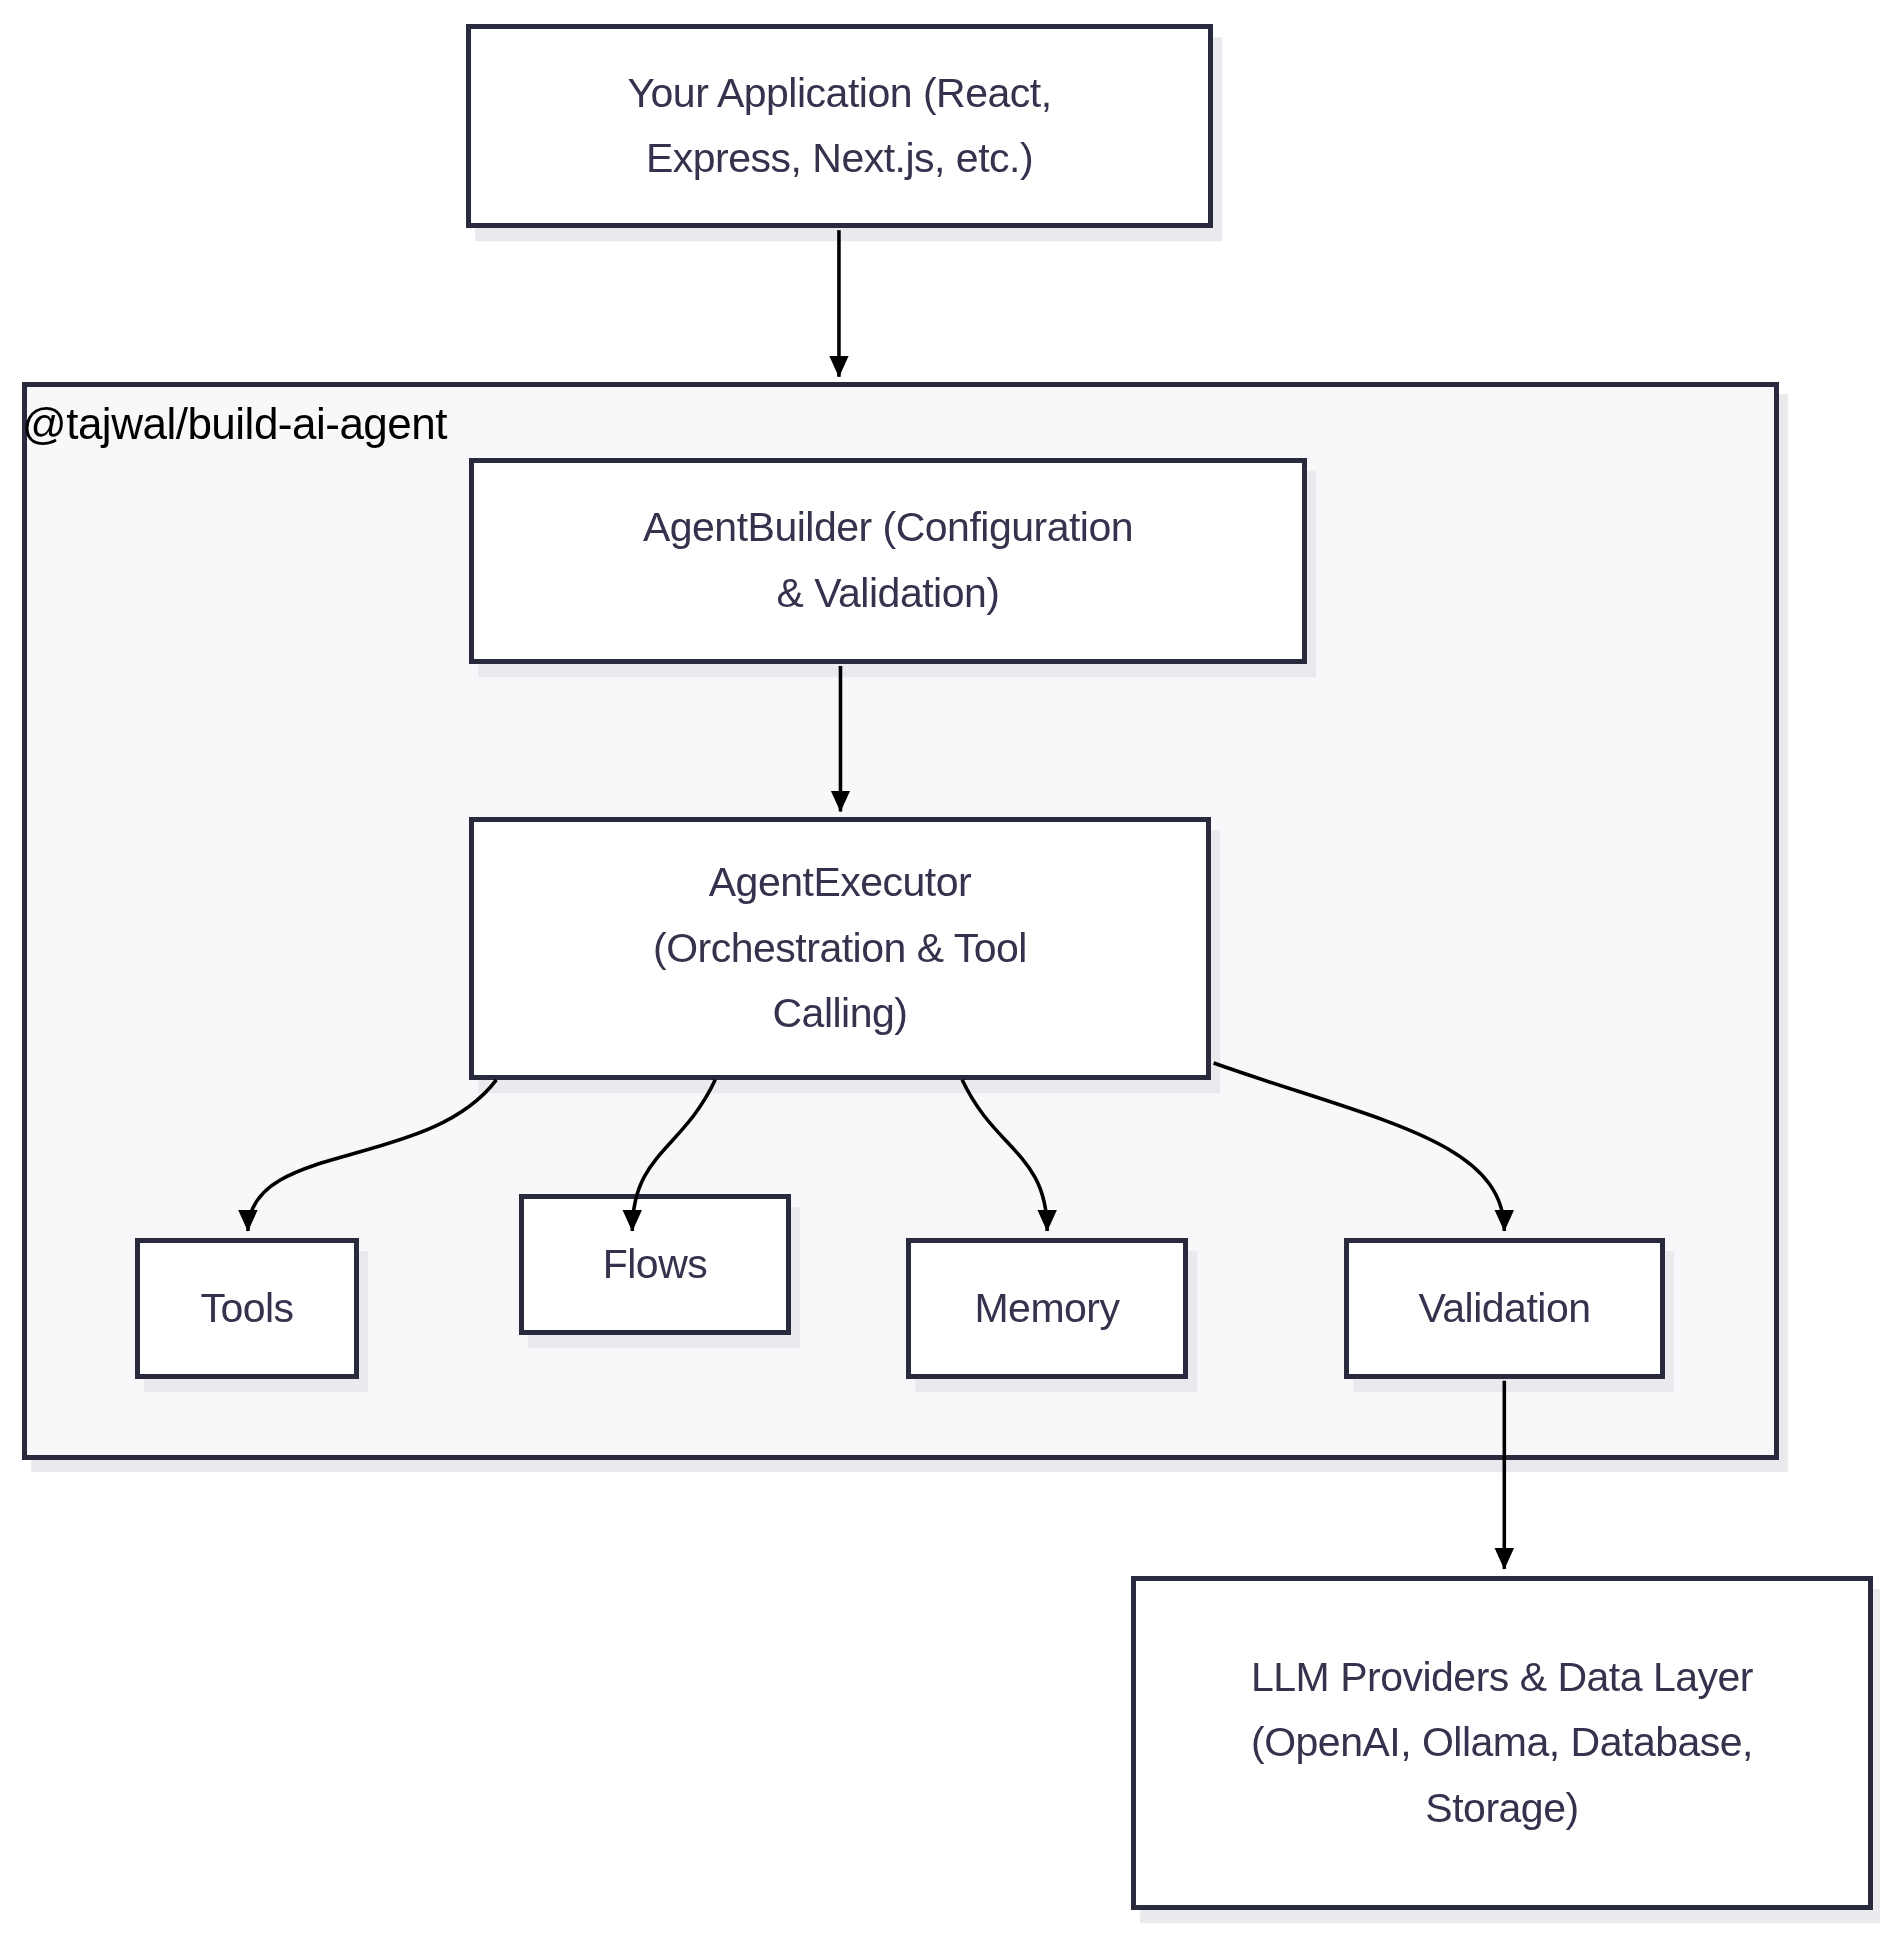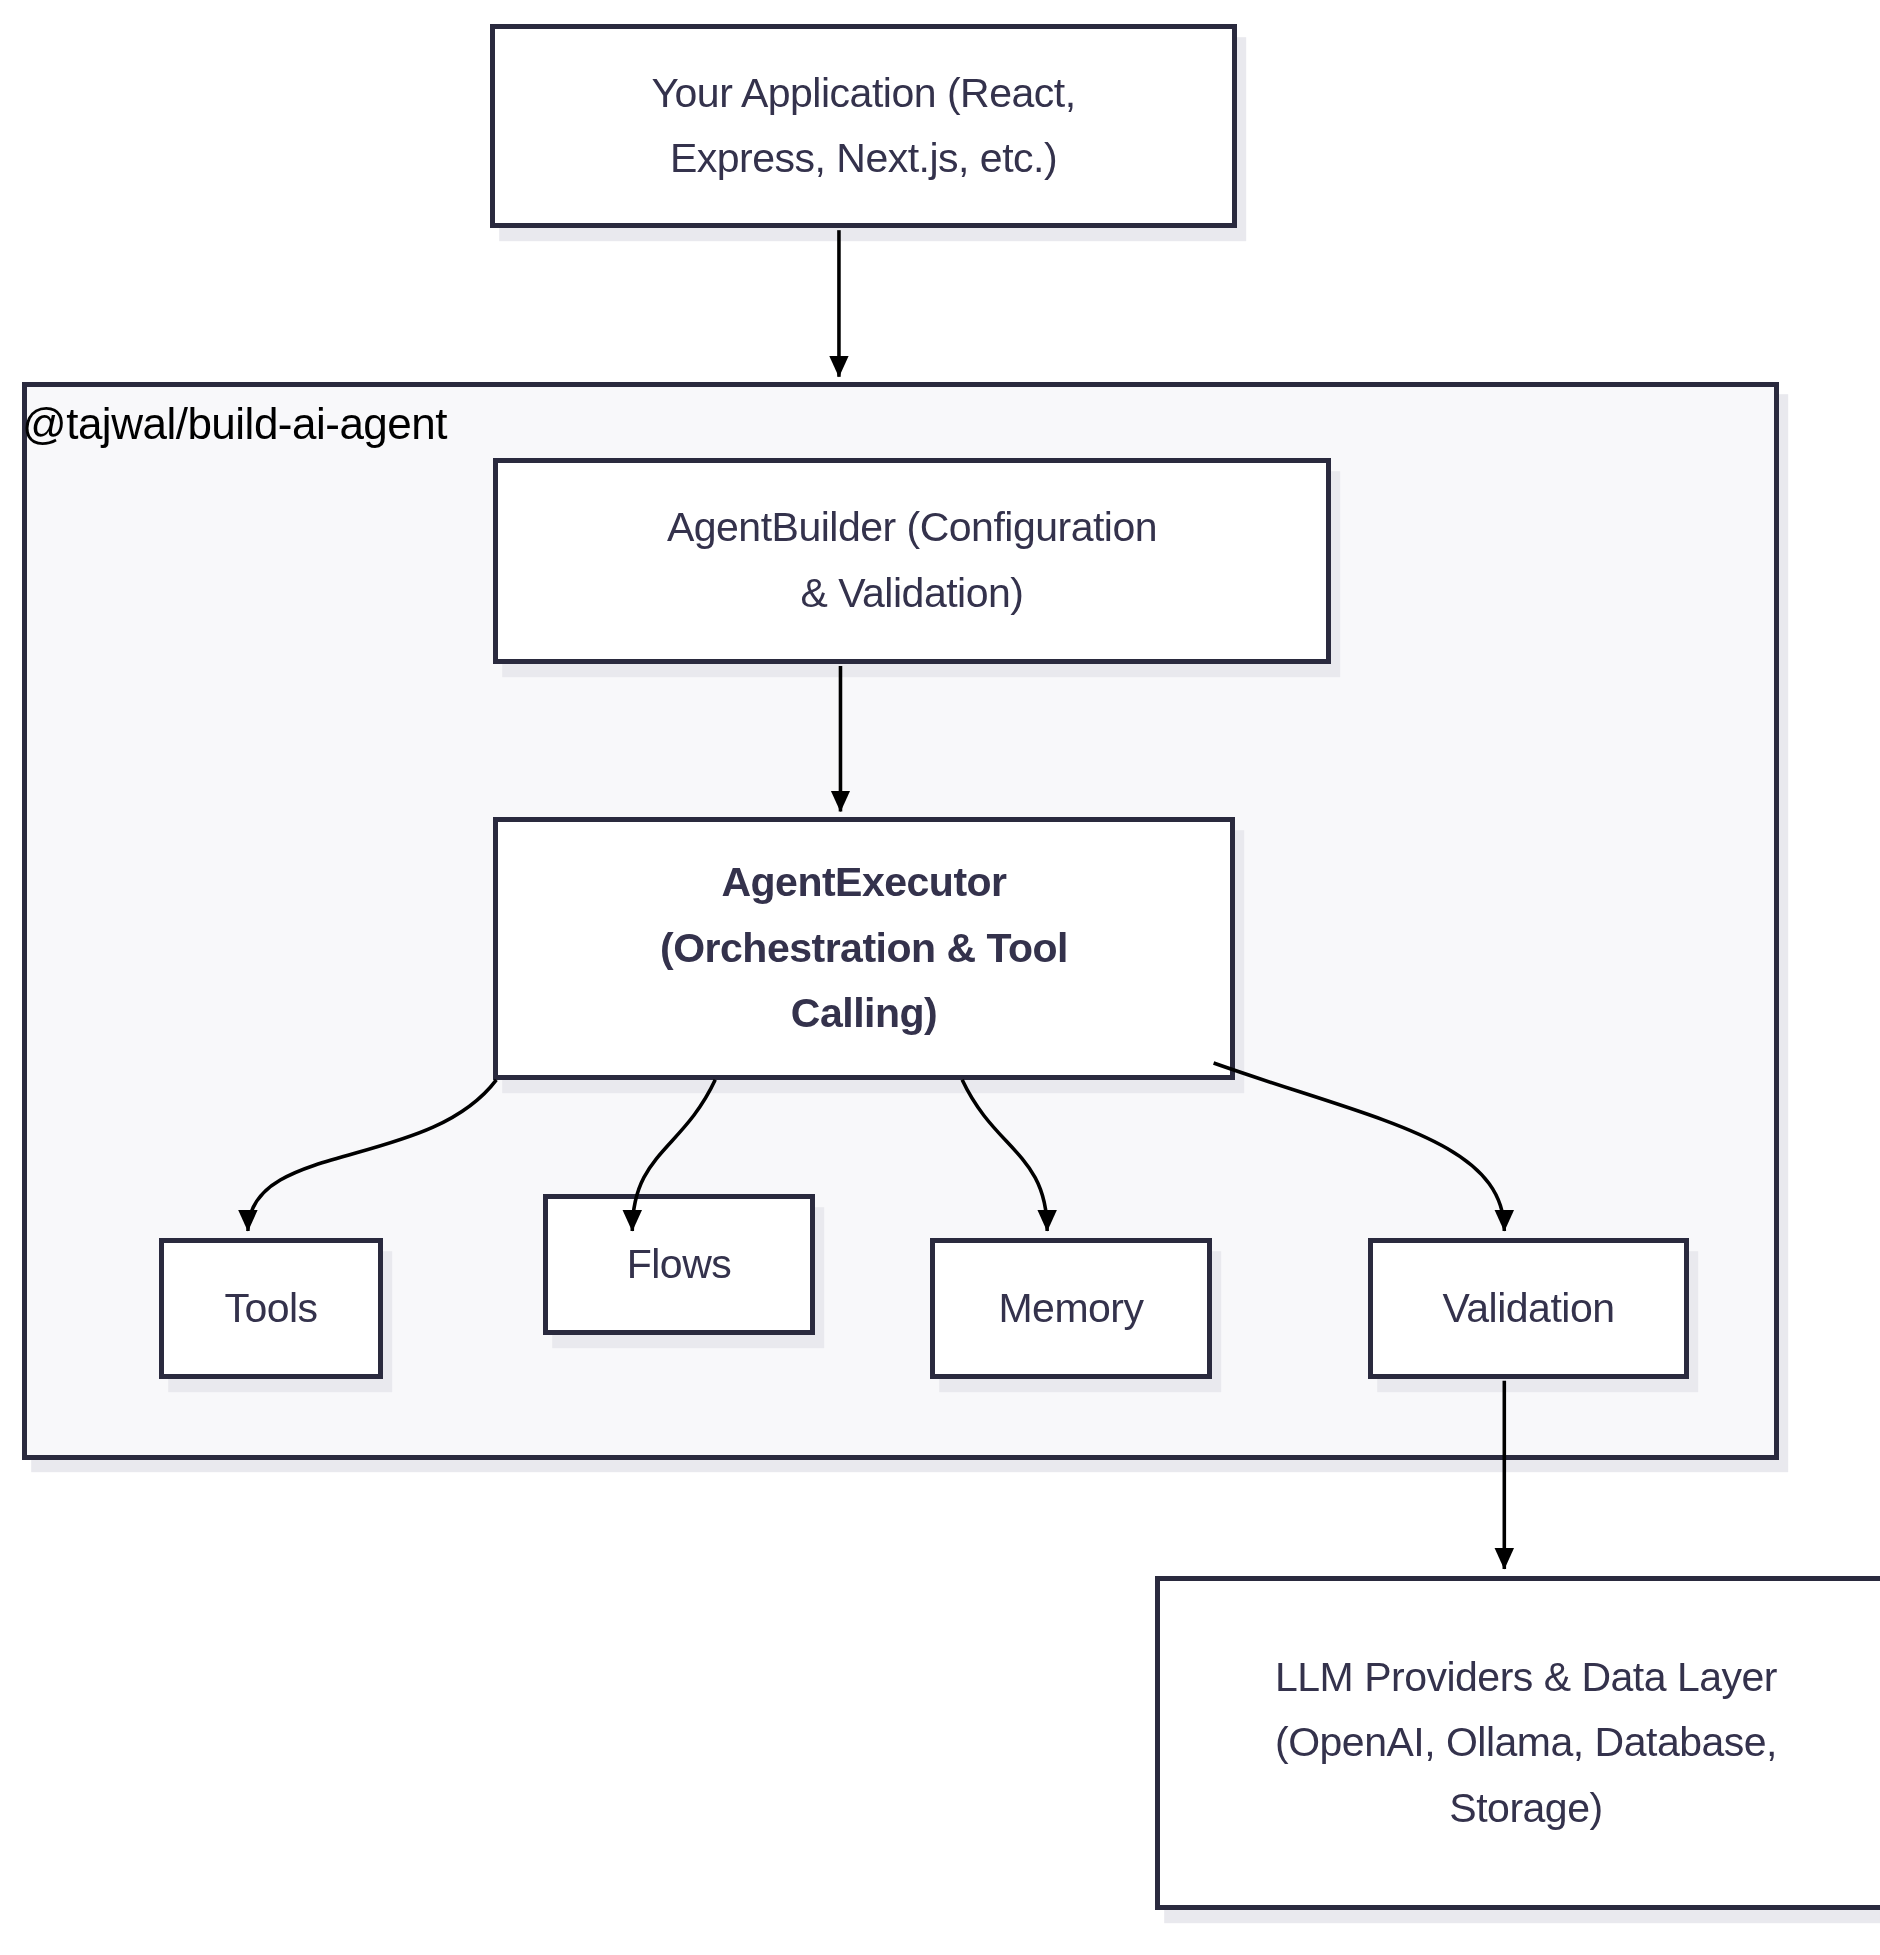--- a/index.html
+++ b/index.html
@@ -50,25 +50,24 @@
     display: flex;
     align-items: center;
     justify-content: center;
     text-align: center;
     color: var(--c-text);
     font-size: 41px;
     line-height: 1.6;
     letter-spacing: -0.5px;
     white-space: pre-line;
     padding: 0 20.4px;
-    margin-left: 24px;
   }
   .node-app       { left: 466px;  top: 24.4px;   width: 747px; height: 204px; }
   .node-builder   { left: 469px;  top: 458px;  width: 838px; height: 206px; }
-  .node-executor  { left: 469px;  top: 817px; width: 742px; height: 263px; font-weight: bold; }
+  .node-executor  { left: 469px;  top: 817px; width: 742px; height: 263px; }
   .node-tools     { left: 135px;  top: 1238px; width: 224px;  height: 141px; text-align: center; }
   .node-flows     { left: 519px; top: 1194px; width: 272px;  height: 141px; }
   .node-memory    { left: 906px; top: 1238px; width: 282px;  height: 141px; }
   .node-providers { left: 1344px; top: 1238px; width: 321px;  height: 141px; }
   .node-llm       { left: 1131px; top: 1576px; width: 742px; height: 334px; }
   .edges {
     position: absolute;
     left: 0; top: 0;
     width: 1880px; height: 1955px;
     pointer-events: none;

